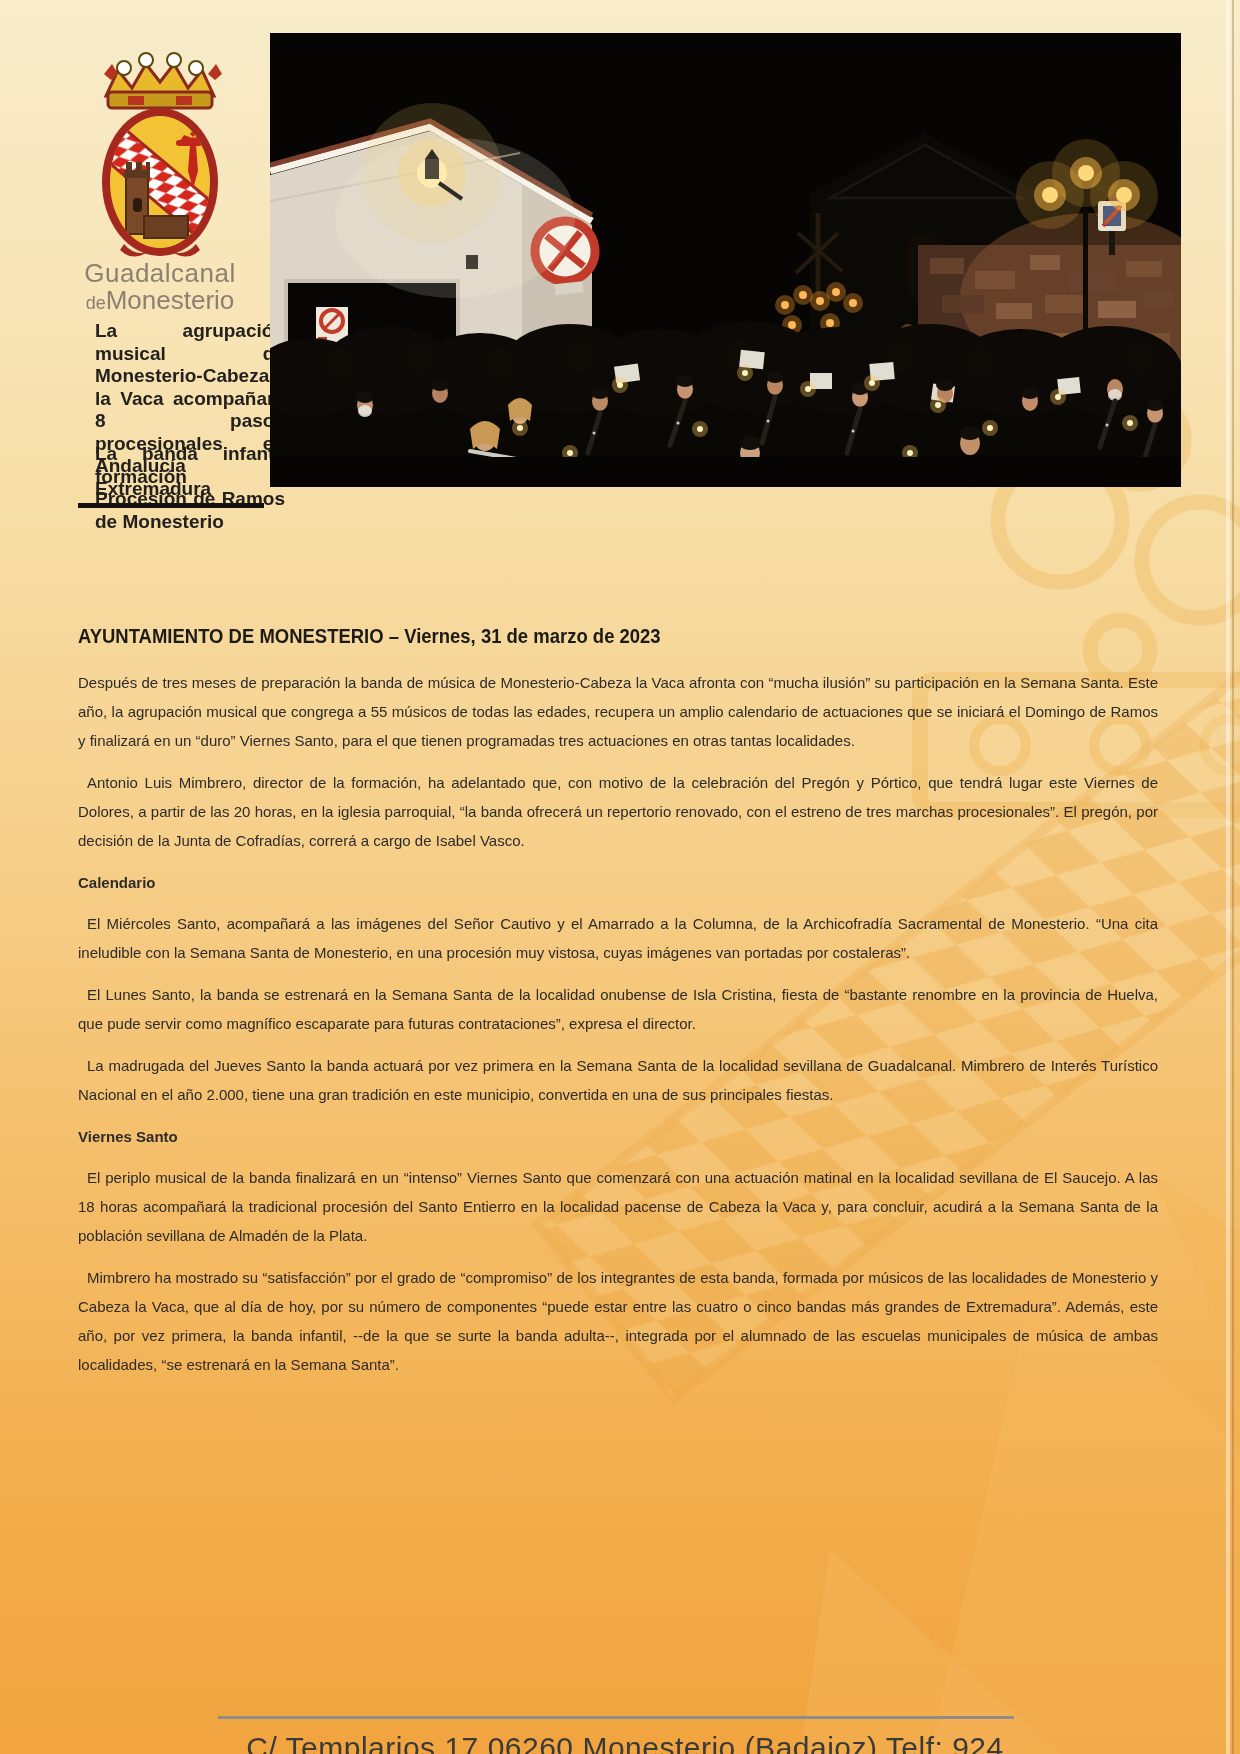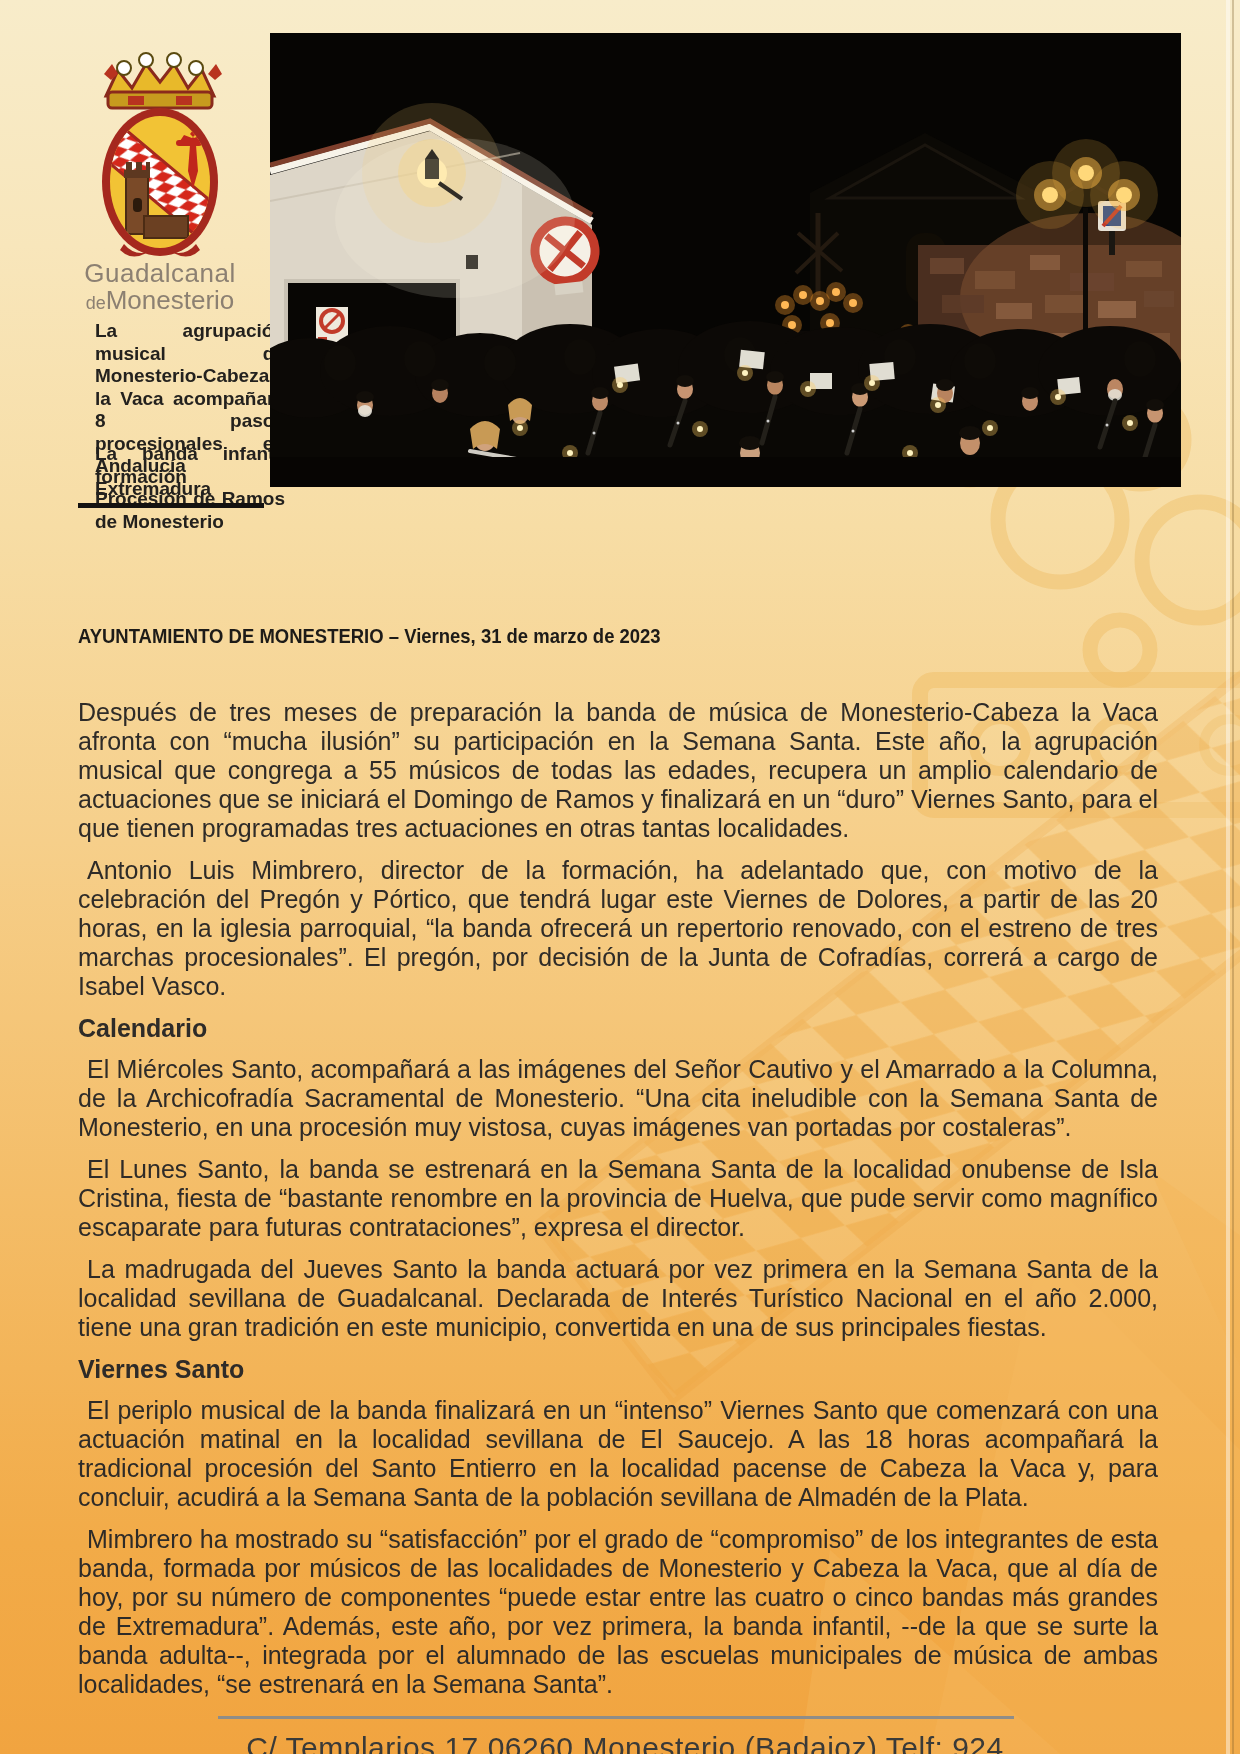--- a/index.html
+++ b/index.html
@@ -29,21 +29,21 @@
   .photo{left:270px; top:33px; width:911px; height:454px; background:#050403;}
   
   .headline-wrap{left:76px; top:510px; width:1100px;}
   .headline{display:inline-block; transform:scaleX(.73); transform-origin:left top;
     width:1480px; font-size:46px; line-height:49px; font-weight:bold; color:#0d0d0d;
     letter-spacing:-.5px;}
   .dateline-wrap{left:78px; top:624px; width:1100px;}
   .dateline{display:inline-block; transform:scaleX(.88); transform-origin:left top;
     font-size:21px; font-weight:bold; color:#1d1b18; letter-spacing:0;}
   
-  .article{left:78px; top:668px; width:1080px; color:#2e2b28; font-size:25px; line-height:29px;margin-top:30px;}
+  .article{left:78px; top:668px; width:1080px; color:#2e2b28; font-size:15px; line-height:29px;}
   .article .p{margin:0 0 13px 0; text-align:justify; text-indent:9px; hyphens:auto;}
   .article .p.first{text-indent:0;}
   .article .h{margin:6px 0 12px 0; font-weight:bold; text-align:left;}
   
   .footer-line{left:218px; top:1716px; width:796px; height:3px; background:#8f8d88;}
   .footer-text{left:225px; top:1731px; width:800px; text-align:center; font-size:30px;
     color:#3a3a38; letter-spacing:.5px;}
 </style>
 </head>
 <body>
@@ -418,21 +418,21 @@
   <div class="abs dateline-wrap">
     <span class="dateline">AYUNTAMIENTO DE MONESTERIO  –  Viernes, 31 de marzo de 2023</span>
   </div>
 
   <div class="abs article">
     <p class="p first">Después de tres meses de preparación la banda de música de Monesterio-Cabeza la Vaca afronta con “mucha ilusión” su participación en la Semana Santa. Este año, la agrupación musical que congrega a 55 músicos de todas las edades, recupera un amplio calendario de actuaciones que se iniciará el Domingo de Ramos y finalizará en un “duro” Viernes Santo, para el que tienen programadas tres actuaciones en otras tantas localidades.</p>
     <p class="p">Antonio Luis Mimbrero, director de la formación, ha adelantado que, con motivo de la celebración del Pregón y Pórtico, que tendrá lugar este Viernes de Dolores, a partir de las 20 horas, en la iglesia parroquial, “la banda ofrecerá un repertorio renovado, con el estreno de tres marchas procesionales”. El pregón, por decisión de la Junta de Cofradías, correrá a cargo de Isabel Vasco.</p>
     <p class="h">Calendario</p>
     <p class="p">El Miércoles Santo, acompañará a las imágenes del Señor Cautivo y el Amarrado a la Columna, de la Archicofradía Sacramental de Monesterio. “Una cita ineludible con la Semana Santa de Monesterio, en una procesión muy vistosa, cuyas imágenes van portadas por costaleras”.</p>
     <p class="p">El Lunes Santo, la banda se estrenará en la Semana Santa de la localidad onubense de Isla Cristina, fiesta de “bastante renombre en la provincia de Huelva, que pude servir como magnífico escaparate para futuras contrataciones”, expresa el director.</p>
-    <p class="p">La madrugada del Jueves Santo la banda actuará por vez primera en la Semana Santa de la localidad sevillana de Guadalcanal. Declarada de Interés Turístico Nacional en el año 2.000, tiene una gran tradición en este municipio, convertida en una de sus principales fiestas.</p>
+    <p class="p">La madrugada del Jueves Santo la banda actuará por vez primera en la Semana Santa de la localidad sevillana de Guadalcanal. Mimbrero de Interés Turístico Nacional en el año 2.000, tiene una gran tradición en este municipio, convertida en una de sus principales fiestas.</p>
     <p class="h">Viernes Santo</p>
     <p class="p">El periplo musical de la banda finalizará en un “intenso” Viernes Santo que comenzará con una actuación matinal en la localidad sevillana de El Saucejo.  A las 18 horas acompañará la tradicional procesión del Santo Entierro en la localidad pacense de Cabeza la Vaca y, para concluir, acudirá a la Semana Santa de la población sevillana de Almadén de la Plata.</p>
     <p class="p">Mimbrero ha mostrado su “satisfacción” por el grado de “compromiso” de los integrantes de esta banda, formada por músicos de las localidades de Monesterio y Cabeza la Vaca, que al día de hoy, por su número de componentes “puede estar entre las cuatro o cinco bandas más grandes de Extremadura”. Además, este año, por vez primera, la banda infantil, --de la que se surte la banda adulta--, integrada por el alumnado de las escuelas municipales de música de ambas localidades, “se estrenará en la Semana Santa”.</p>
   </div>
 
   <div class="abs footer-line"></div>
   <div class="abs footer-text">C/ Templarios,17  06260 Monesterio (Badajoz)  Telf: 924 51 60 63</div>
 
 </div>
 

